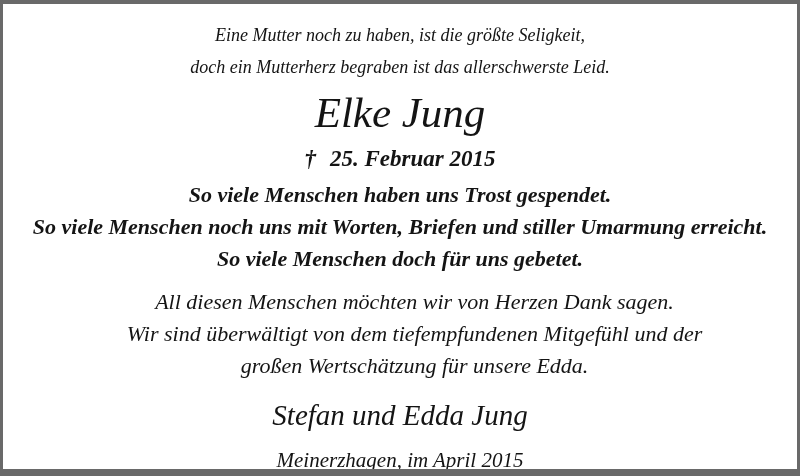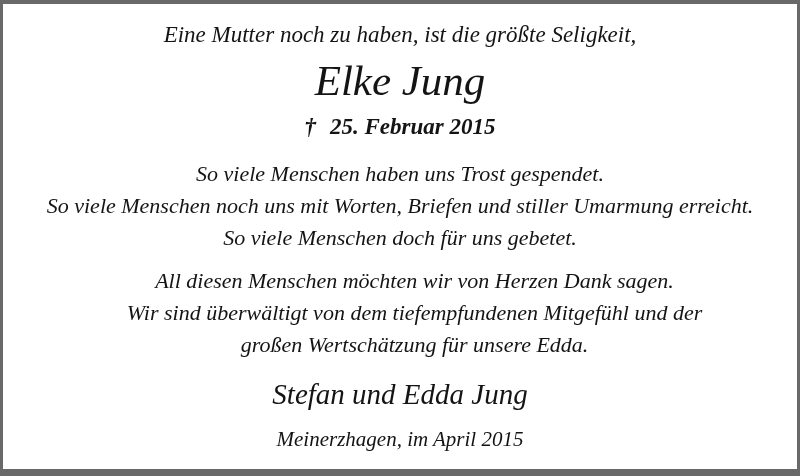--- a/index.html
+++ b/index.html
@@ -18,21 +18,21 @@
     border-right: 3px solid #696969;
     border-bottom: 7px solid #696969;
     font-family: "Liberation Serif", "DejaVu Serif", serif;
     font-style: italic;
     color: #141414;
     text-align: center;
     overflow: hidden;
   }
   .verse {
     margin-top: 15px;
-    font-size: 23px;
+    font-size: 18px;
     line-height: 32px;
   }
   .deceased-name {
     margin-top: 6px;
     font-size: 43px;
     line-height: 48px;
     font-weight: normal;
   }
   .death-date-line {
     margin-top: 7px;
@@ -41,40 +41,41 @@
     font-weight: bold;
   }
   .death-date-line .cross {
     display: inline-block;
     margin-right: 14px;
   }
   .paragraph {
     font-size: 22px;
     line-height: 32px;
   }
-  .paragraph-1 { margin-top: 16px; }
+  .paragraph-1 { margin-top: 5px; font-weight: bold; }
   .paragraph-2 { margin-top: 11px; padding-left: 29px; }
   .signature {
     margin-top: 16px;
     font-size: 29px;
     line-height: 34px;
   }
   .place-date {
     margin-top: 15px;
     font-size: 21px;
     line-height: 26px;
   }
 </style>
 </head>
 <body>
 
 <div class="page">
 
   <div class="verse">
     <div>Eine Mutter noch zu haben, ist die größte Seligkeit,</div>
+    <div>doch ein Mutterherz begraben ist das allerschwerste Leid.</div>
   </div>
 
   <div class="deceased-name">Elke Jung</div>
 
   <div class="death-date-line">
     <span class="cross">†</span><span>25. Februar 2015</span>
   </div>
 
   <div class="paragraph paragraph-1">
     <div>So viele Menschen haben uns Trost gespendet.</div>

